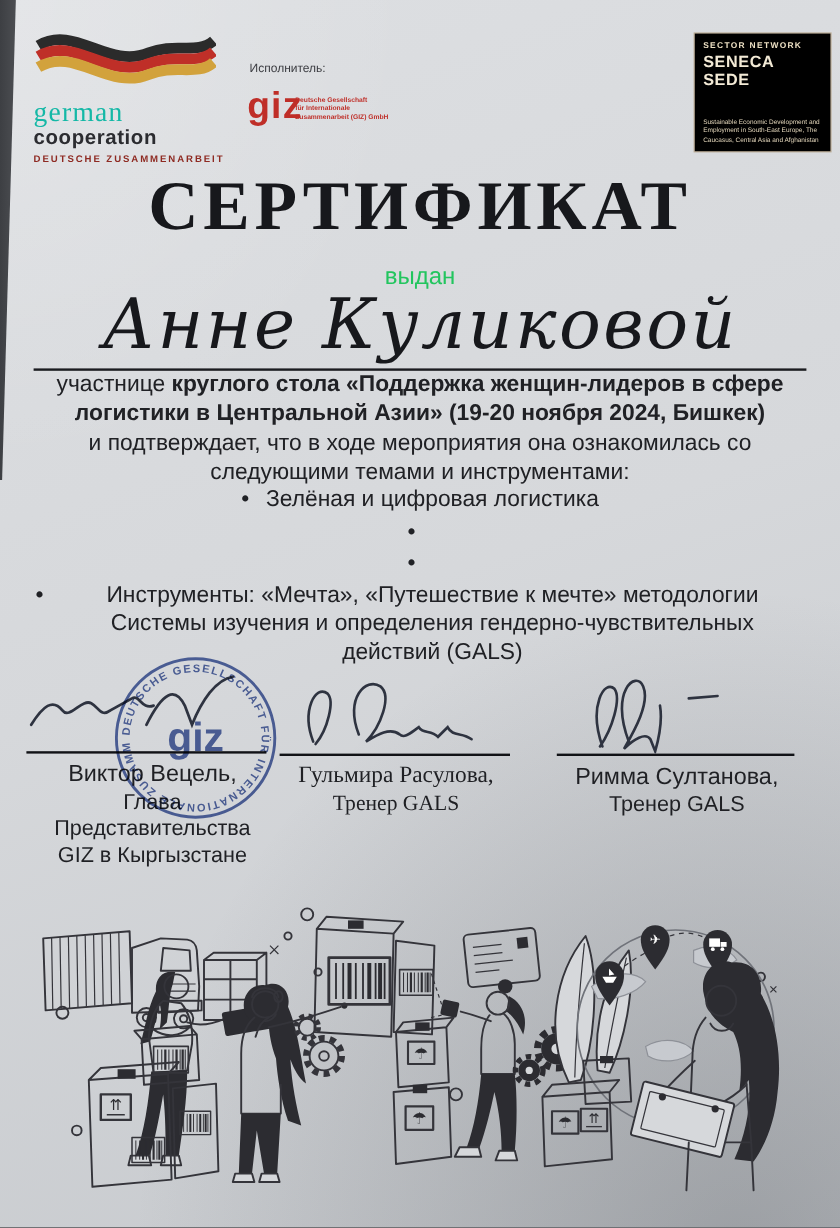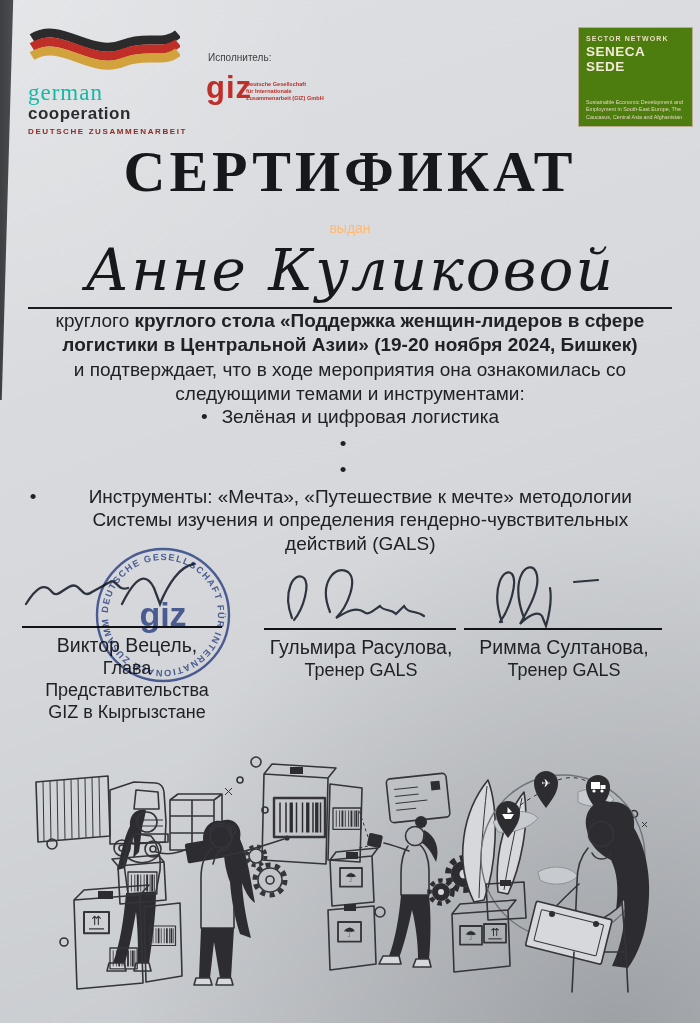--- a/index.html
+++ b/index.html
@@ -16,29 +16,29 @@
     clip-path:polygon(0 0,60% 0,8% 100%,0 100%);}
   .abs{position:absolute;}
   
   .gc{left:28px;top:24px;width:180px;}
   .gc-name1{font-family:"Liberation Serif",serif;font-size:23px;color:#14b8a6;letter-spacing:1px;margin-top:2px;}
   .gc-name2{font-size:17px;font-weight:bold;color:#2b2c30;margin-top:-2px;letter-spacing:0.5px;}
   .gc-sub{font-size:8px;font-weight:bold;color:#8e2a22;letter-spacing:1.6px;margin-top:3px;}
   .executor{left:208px;top:52px;font-size:10px;color:#3c3d42;}
   .giz-word{left:206px;top:72px;font-size:31px;font-weight:bold;color:#bf2e28;letter-spacing:1px;line-height:1;}
   .giz-desc{left:246px;top:81px;font-size:5.6px;line-height:1.25;color:#bf2e28;white-space:pre-line;font-weight:bold;}
-  .seneca{left:579px;top:28px;width:113px;height:98px;background:#4d7c0f;
+  .seneca{left:579px;top:28px;width:113px;height:98px;background:#000000;
     box-shadow:0 0 0 1px rgba(140,100,40,.4);display:flex;flex-direction:column;padding:7px 7px 5px 7px;box-sizing:border-box;}
   .seneca-kicker{font-size:7px;letter-spacing:1.1px;color:#ecdfc3;font-weight:bold;}
   .seneca-title{font-size:13.5px;letter-spacing:0.5px;color:#f3ead6;font-weight:bold;margin-top:2px;}
   .seneca-desc{margin-top:auto;font-size:5.4px;line-height:1.35;color:#e6d9bd;}
   
   .title{left:0;right:0;top:138px;text-align:center;font-family:"Liberation Serif",serif;
     font-weight:bold;font-size:58px;letter-spacing:4px;color:#17181c;}
-  .issued{left:0;right:0;top:220px;text-align:center;font-size:14px;color:#fdba74;}
+  .issued{left:0;right:0;top:220px;text-align:center;font-size:20px;color:#22c55e;}
   .name-wrap{left:28px;right:28px;top:236px;text-align:center;border-bottom:2.5px solid #1b1c20;padding-bottom:3px;}
   .name{font-family:"DejaVu Serif",serif;font-style:italic;font-size:58px;color:#17181c;letter-spacing:2px;}
   .intro{left:30px;right:30px;top:307px;text-align:center;font-size:19px;line-height:1.24;color:#202125;}
   .intro p{margin:2px 0;}
   .b{font-weight:bold;}
   .topics{left:20px;right:20px;top:402px;color:#202125;font-size:19px;line-height:1.24;}
   .topic{display:flex;justify-content:center;align-items:flex-start;margin:3px 0;}
   .topic .dot{margin-right:14px;font-size:19px;line-height:1.24;}
   .topic .txt{max-width:600px;text-align:center;}
   
@@ -85,21 +85,21 @@
     <div class="seneca-desc">Sustainable Economic Development and Employment in South-East Europe, The Caucasus, Central Asia and Afghanistan</div>
   </div>
 
   <div class="abs title">СЕРТИФИКАТ</div>
   <div class="abs issued">выдан</div>
   <div class="abs name-wrap">
     <span class="name">Анне Куликовой</span>
   </div>
 
   <div class="abs intro">
-    <p><span>круглого </span><span class="b">круглого стола «Поддержка женщин-лидеров в сфере логистики в Центральной Азии» (19-20 ноября 2024, Бишкек)</span></p>
+    <p><span>участнице </span><span class="b">круглого стола «Поддержка женщин-лидеров в сфере логистики в Центральной Азии» (19-20 ноября 2024, Бишкек)</span></p>
     <p>и подтверждает, что в ходе мероприятия она ознакомилась со следующими темами и инструментами:</p>
   </div>
 
   <div class="abs topics">
     <div class="topic">
         <span class="dot">•</span>
         <span class="txt">Зелёная и цифровая логистика</span>
       </div>
     <div class="topic">
         <span class="dot">•</span>
@@ -117,21 +117,21 @@
     <svg width="218" height="74" viewBox="0 0 218 74">
       <path d="M8,52 C18,36 26,30 34,40 C40,48 50,30 58,34 C64,37 66,46 74,40 L92,30 C98,26 100,40 110,36 M104,52 C118,24 128,20 136,36 L142,52 C150,32 162,14 176,12" stroke="#2e3340" stroke-width="2.3" fill="none" stroke-linecap="round"></path>
     </svg>
     <div class="sig-line" style="width:200px;margin-left:4px;"></div>
     <div class="sig-name">Виктор Вецель,</div>
     <div class="sig-role">Глава
 Представительства
 GIZ в Кыргызстане</div>
   </div>
 
-  <div class="sig" style="left:258px;top:562px;width:206px;">
+  <div class="sig" style="left:227px;top:562px;width:206px;font-family:Liberation Serif, serif;">
     <svg width="206" height="66" viewBox="0 0 206 66">
       <path d="M34,56 C24,30 36,8 46,16 C52,22 46,46 36,58 M72,50 C60,20 78,2 90,10 C100,18 90,44 78,56 C88,50 98,44 106,50 C110,54 116,48 122,44 C126,50 132,46 138,52 L146,44 C150,52 158,48 166,54" stroke="#2e3340" stroke-width="2.2" fill="none" stroke-linecap="round"></path>
     </svg>
     <div class="sig-line" style="width:192px;margin-left:6px;"></div>
     <div class="sig-name">Гульмира Расулова,</div>
     <div class="sig-role">Тренер GALS</div>
   </div>
 
   <div class="sig" style="left:458px;top:560px;width:212px;">
     <svg width="212" height="68" viewBox="0 0 212 68">

